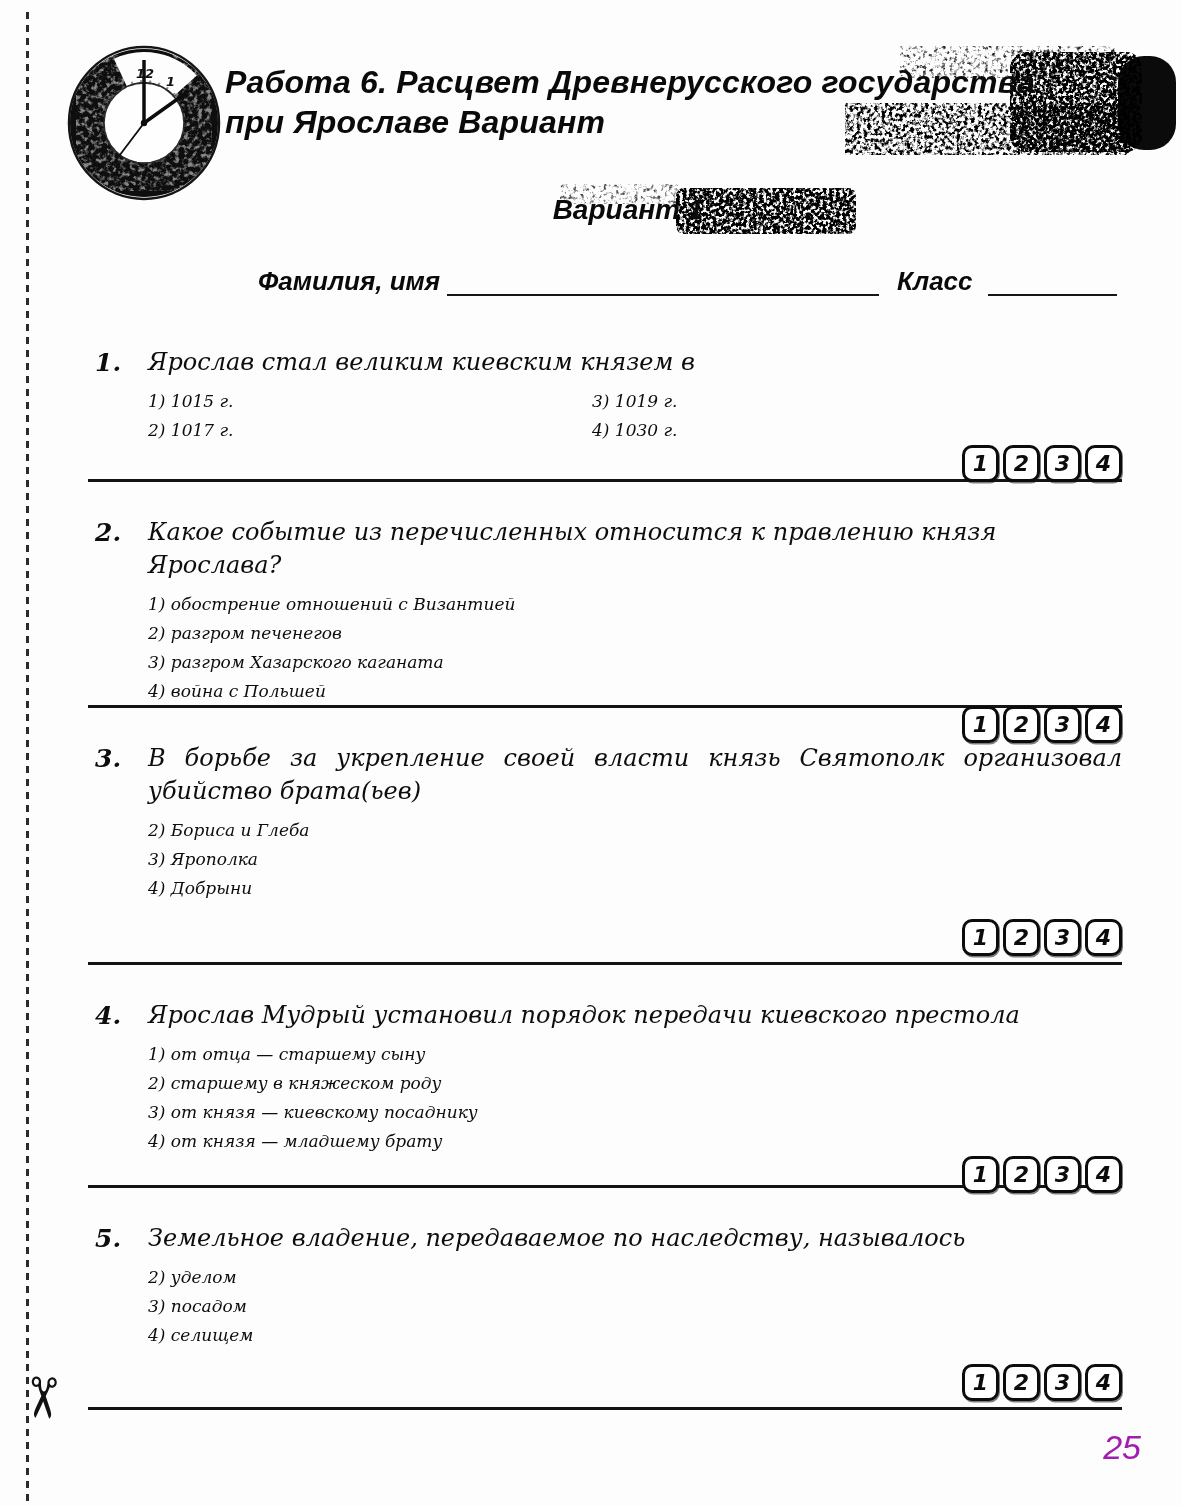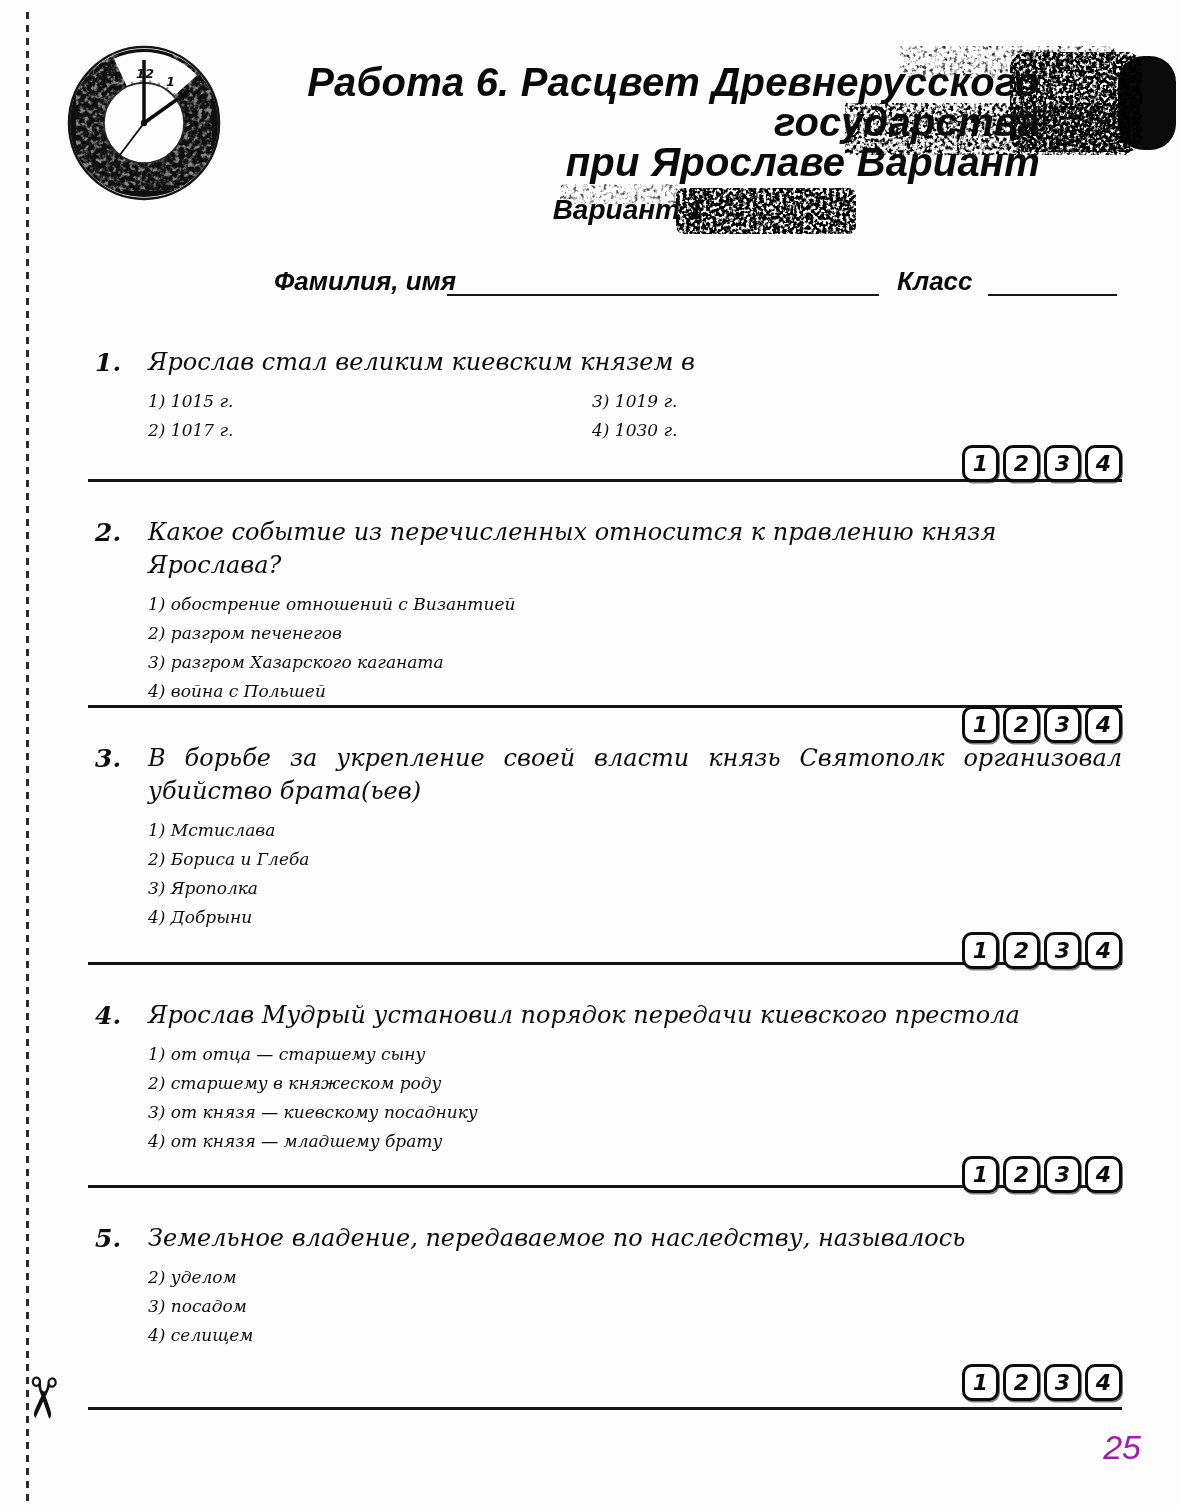--- a/index.html
+++ b/index.html
@@ -10,30 +10,30 @@
   .cutline { position:absolute; left:26px; top:12px; bottom:0; width:3px;
              background:repeating-linear-gradient(to bottom, #2b2b2b 0 7px, transparent 7px 13px); }
 
   
   .clock { position:absolute; left:66px; top:45px; width:156px; height:156px; }
 
   
   .smudges { position:absolute; left:0; top:0; width:1181px; height:1506px; pointer-events:none; }
 
   
-  .title { position:absolute; left:225px; top:62px; width:815px; text-align:right;
-           font-family:"Liberation Sans", sans-serif; font-weight:bold; font-size:40px;
+  .title { position:absolute; left:225px; top:62px; width:815px; text-align:left;
+           font-family:"Liberation Sans", sans-serif; font-weight:bold; font-size:32px;
            line-height:40px; letter-spacing:0.2px; color:#0a0a0a; }
   .variant { position:absolute; left:188px; top:194px; width:880px; text-align:center;
              font-family:"Liberation Sans", sans-serif; font-weight:bold; font-size:28px; color:#0a0a0a; }
 
   
   .name-label, .class-label { position:absolute; top:266px;
              font-family:"Liberation Sans", sans-serif; font-weight:bold; font-size:26px; color:#0a0a0a; }
-  .name-label { left:274px; }
+  .name-label { left:258px; }
   .class-label { left:897px; }
   .fill-line { position:absolute; top:270px; height:26px; border-bottom:2.5px solid #161616; }
   .fill-line.name-line { left:447px; width:432px; }
   .fill-line.class-line { left:988px; width:129px; }
 
   
   .question { position:absolute; left:88px; width:1034px; display:flex; flex-direction:column;
               border-bottom:3px solid #141414; padding-top:34px; }
   .q1 { top:316px; height:166px; padding-top:30px; }
   .q2 { top:482px; height:226px; }
@@ -167,21 +167,20 @@
       <div class="abox">4</div>
     </div>
   </div>
 
   <div class="question q3">
     <div class="q-row">
       <div class="q-num">3.</div>
       <div class="q-text">В борьбе за укрепление своей власти князь Святополк организовал убийство брата(ьев)</div>
     </div>
     <div class="options">
-      <div class="opt">1) Мстислава</div>
       <div class="opt">2) Бориса и Глеба</div>
       <div class="opt">3) Ярополка</div>
       <div class="opt">4) Добрыни</div>
     </div>
     <div class="answer-boxes">
       <div class="abox">1</div>
       <div class="abox">2</div>
       <div class="abox">3</div>
       <div class="abox">4</div>
     </div>

